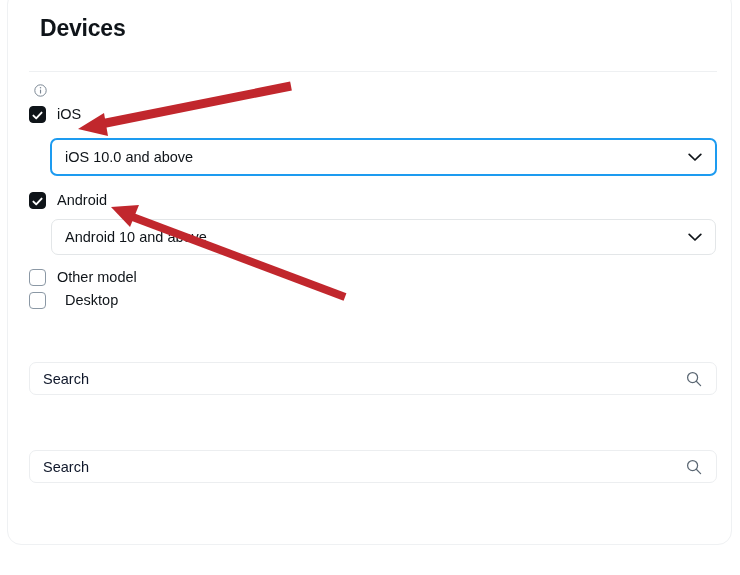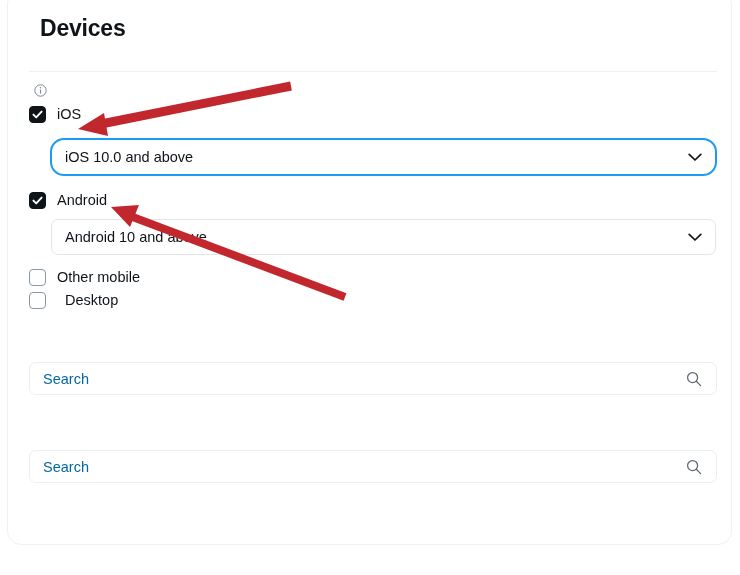--- a/index.html
+++ b/index.html
@@ -86,21 +86,21 @@
     display: inline-block;
     vertical-align: -2px;
     margin-left: 5px;
   }
   .info-icon svg { display: block; }
 
   
   .cb-row {
     position: absolute;
     display: flex;
-    align-items: center;
+    align-items: flex-end;
     white-space: nowrap;
   }
   .cb {
     width: 17px;
     height: 17px;
     border-radius: 4px;
     box-sizing: border-box;
     flex: 0 0 auto;
     position: relative;
   }
@@ -131,21 +131,21 @@
     background: #ffffff;
     border-radius: 7px;
     display: flex;
     align-items: center;
   }
   .select.normal {
     border: 1px solid #e3e6e8;
   }
   .select.focused {
     border: 2px solid #1d9bf0;
-    border-radius: 14px;
+    border-radius: 7px;
   }
   .select-value {
     font-size: 14.5px;
     color: #0f1419;
     padding-left: 13px;
     flex: 1 1 auto;
     white-space: nowrap;
     overflow: hidden;
   }
   .chev {
@@ -161,21 +161,21 @@
     position: absolute;
     box-sizing: border-box;
     background: #ffffff;
     border: 1px solid #eceef0;
     border-radius: 7px;
     display: flex;
     align-items: center;
   }
   .search-ph {
     font-size: 14.5px;
-    color: #0369a1;
+    color: #0f172a;
     padding-left: 13px;
     flex: 1 1 auto;
     white-space: nowrap;
   }
   .search-ic {
     flex: 0 0 auto;
     margin-right: 14px;
     display: flex;
     align-items: center;
   }
@@ -241,21 +241,21 @@
         <span class="select-value">Android 10 and above</span>
         <span class="chev">
             <svg width="14" height="9" viewBox="0 0 14 9">
               <path d="M1.2 1.4 L7 7 L12.8 1.4" fill="none" stroke="#0f1419" stroke-width="1.7" stroke-linecap="round" stroke-linejoin="round"></path>
             </svg>
           </span>
       </div>
 
       <div class="cb-row" style="left:21px; top:277px;">
         <span class="cb unchecked"></span>
-        <span class="cb-label">Other mobile</span>
+        <span class="cb-label">Other model</span>
       </div>
 
       <div class="cb-row" style="left:21px; top:300px;gap:8px;">
         <span class="cb unchecked"></span>
         <span class="cb-label">Desktop</span>
       </div>
 
 
       <div class="search-box" style="left:21px; top:371px; width:688px; height:33px;">
         <span class="search-ph">Search</span>

